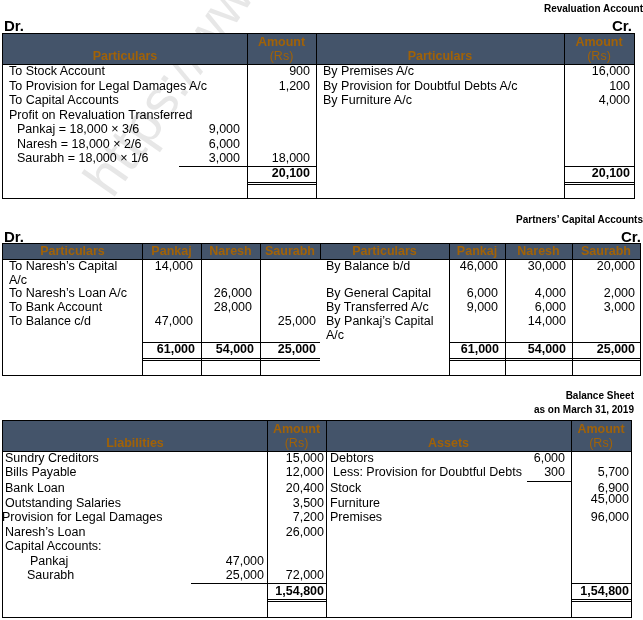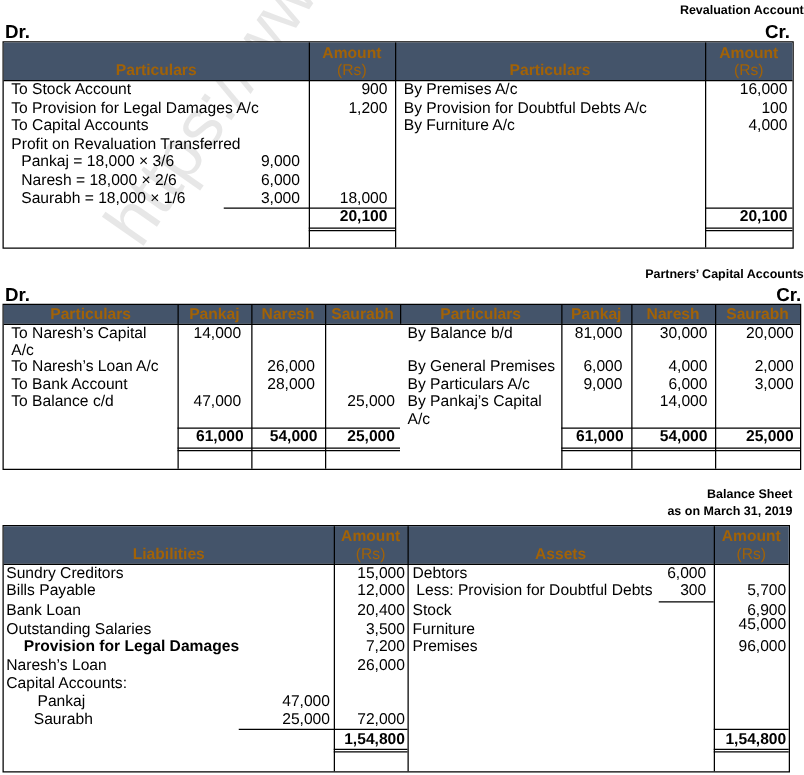--- a/index.html
+++ b/index.html
@@ -106,28 +106,28 @@
   <div class="cell r" style="left:142px;width:51px;top:259px;">14,000</div>
   <div class="cell" style="left:9px;top:286px;">To Naresh’s Loan A/c</div>
   <div class="cell r" style="left:201px;width:51px;top:286px;">26,000</div>
   <div class="cell" style="left:9px;top:300px;">To Bank Account</div>
   <div class="cell r" style="left:201px;width:51px;top:300px;">28,000</div>
   <div class="cell" style="left:9px;top:314px;">To Balance c/d</div>
   <div class="cell r" style="left:142px;width:51px;top:314px;">47,000</div>
   <div class="cell r" style="left:260px;width:56px;top:314px;">25,000</div>
 
   <div class="cell" style="left:326px;top:259px;">By Balance b/d</div>
-  <div class="cell r" style="left:449px;width:49px;top:259px;">81,000</div>
+  <div class="cell r" style="left:449px;width:49px;top:259px;">46,000</div>
   <div class="cell r" style="left:505px;width:61px;top:259px;">30,000</div>
   <div class="cell r" style="left:572px;width:63px;top:259px;">20,000</div>
-  <div class="cell" style="left:326px;top:286px;">By General Premises</div>
+  <div class="cell" style="left:326px;top:286px;">By General Capital</div>
   <div class="cell r" style="left:449px;width:49px;top:286px;">6,000</div>
   <div class="cell r" style="left:505px;width:61px;top:286px;">4,000</div>
   <div class="cell r" style="left:572px;width:63px;top:286px;">2,000</div>
-  <div class="cell" style="left:326px;top:300px;">By Particulars A/c</div>
+  <div class="cell" style="left:326px;top:300px;">By Transferred A/c</div>
   <div class="cell r" style="left:449px;width:49px;top:300px;">9,000</div>
   <div class="cell r" style="left:505px;width:61px;top:300px;">6,000</div>
   <div class="cell r" style="left:572px;width:63px;top:300px;">3,000</div>
   <div class="cell" style="left:326px;top:314px;">By Pankaj’s Capital</div>
   <div class="cell" style="left:326px;top:328px;">A/c</div>
   <div class="cell r" style="left:505px;width:61px;top:314px;">14,000</div>
 
   <div class="hline" style="left:142px;top:342px;width:178px;"></div>
   <div class="hline" style="left:449px;top:342px;width:191px;"></div>
   <div class="cell r b" style="left:142px;width:53px;top:342px;">61,000</div>
@@ -161,21 +161,21 @@
   <div class="hline" style="left:3px;top:451px;width:628px;"></div>
 
   <div class="cell" style="left:5px;top:451px;">Sundry Creditors</div>
   <div class="cell r" style="left:267px;width:57px;top:451px;">15,000</div>
   <div class="cell" style="left:5px;top:465px;">Bills Payable</div>
   <div class="cell r" style="left:267px;width:57px;top:465px;">12,000</div>
   <div class="cell" style="left:5px;top:481px;">Bank Loan</div>
   <div class="cell r" style="left:267px;width:57px;top:481px;">20,400</div>
   <div class="cell" style="left:5px;top:496px;">Outstanding Salaries</div>
   <div class="cell r" style="left:267px;width:57px;top:496px;">3,500</div>
-  <div class="cell" style="left:19px;top:510px;font-weight:bold;">Provision for Legal Damages</div>
+  <div class="cell" style="left:2px;top:510px;">Provision for Legal Damages</div>
   <div class="cell r" style="left:267px;width:57px;top:510px;">7,200</div>
   <div class="cell" style="left:5px;top:524.5px;">Naresh’s Loan</div>
   <div class="cell r" style="left:267px;width:57px;top:524.5px;">26,000</div>
   <div class="cell" style="left:5px;top:539px;">Capital Accounts:</div>
   <div class="cell" style="left:30px;top:553.5px;">Pankaj</div>
   <div class="cell r" style="left:200px;width:64px;top:553.5px;">47,000</div>
   <div class="cell" style="left:27px;top:568px;">Saurabh</div>
   <div class="cell r" style="left:200px;width:64px;top:568px;">25,000</div>
   <div class="cell r" style="left:267px;width:57px;top:568px;">72,000</div>
   <div class="hline" style="left:191px;top:583px;width:135px;"></div>

